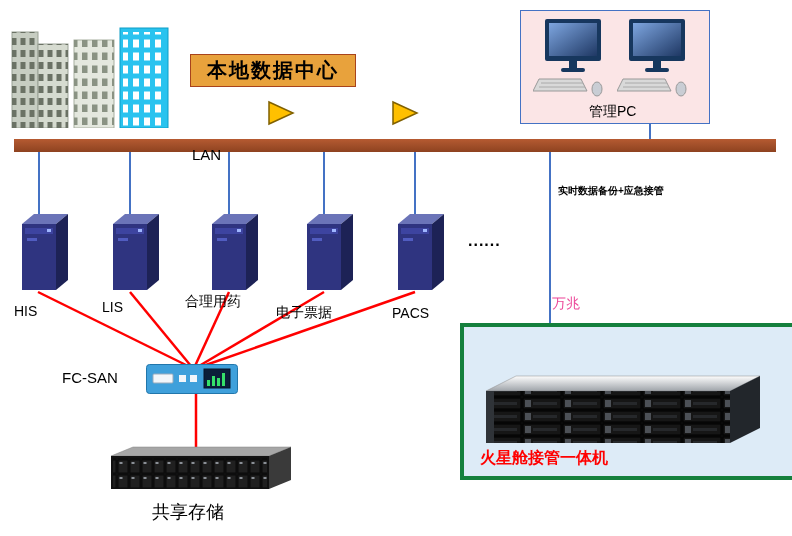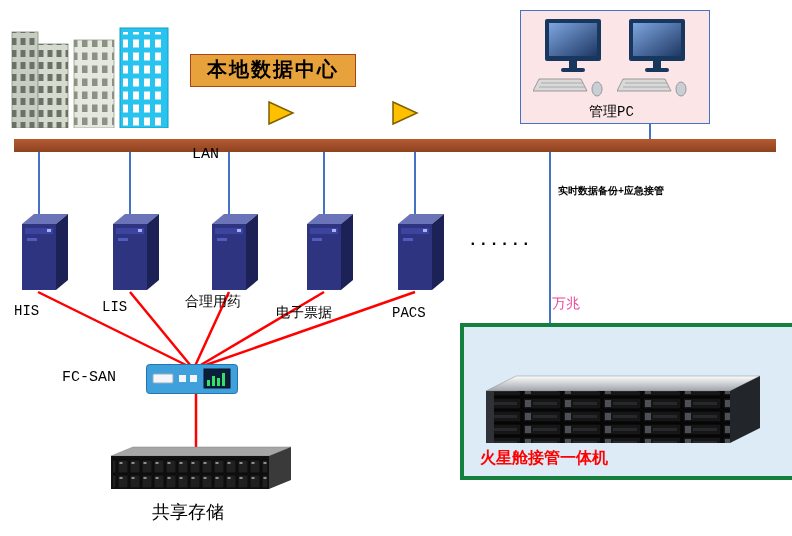--- a/index.html
+++ b/index.html
@@ -1,18 +1,18 @@
 <!DOCTYPE html>
 <html><head>
 <meta charset="utf-8">
 <style>
   * { margin:0; padding:0; box-sizing:border-box; }
   html,body { background:#fff; }
   body { font-family:"Liberation Sans", sans-serif; color:#000; }
-  #diagram { position:relative; width:792px; height:536px; background:#ffffff; overflow:hidden;font-family:Liberation Mono, monospace; }
+  #diagram { position:relative; width:792px; height:536px; background:#ffffff; overflow:hidden; }
   .abs { position:absolute; }
 
   #lines { position:absolute; left:0; top:0; z-index:1; }
 
   .lan-bar { left:14px; top:139px; width:762px; height:13px;
              background:linear-gradient(#B65A31,#A3502A 45%,#8E421F); z-index:2; }
 
   .title-banner { left:190px; top:54px; width:166px; height:33px; background:#E8A23C;
                   border:1px solid #A8431C; font-size:20px; font-weight:bold; text-align:center;
                   line-height:31px; letter-spacing:2px; z-index:3; }

